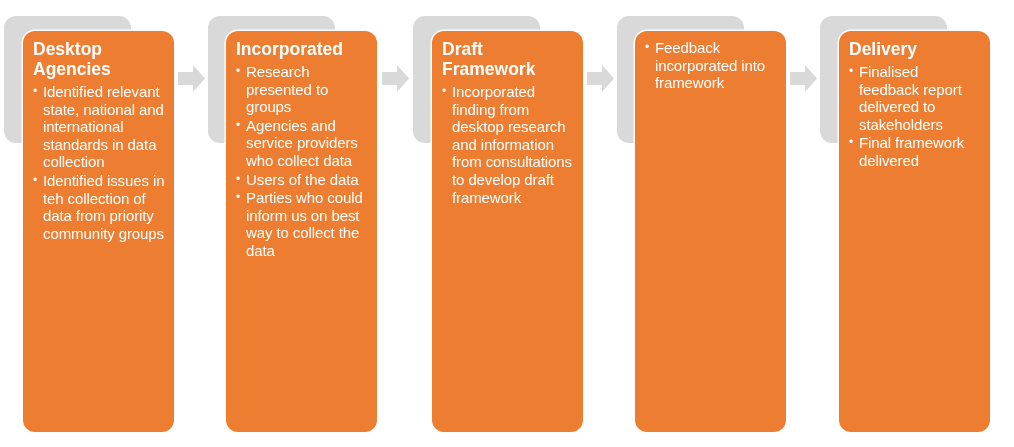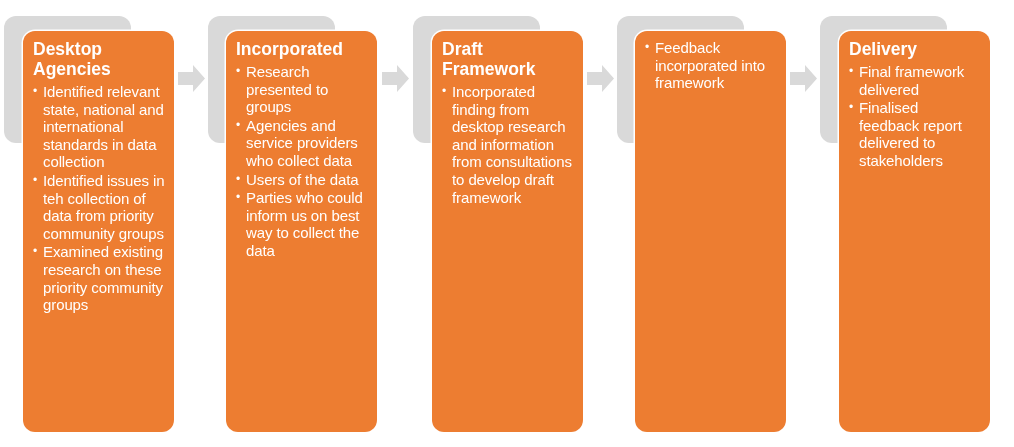--- a/index.html
+++ b/index.html
@@ -22,21 +22,20 @@
 <body>
 
 <div class="stage">
 
   <div class="back-tile" style="left:4px;"></div>
   <div class="card" style="left:23px;">
     <div class="card-title" style="width:100px;">Desktop Agencies</div>
     <ul class="bullets">
       <li>Identified relevant state, national and international standards in data collection</li>
       <li>Identified issues in teh collection of data from priority community groups</li>
-      <li>Examined existing research on these priority community groups</li>
     </ul>
   </div>
 
   <svg class="arrow" style="left:178px;" viewBox="0 0 27 27">
     <polygon points="0,7 15,7 15,0 27,13.5 15,27 15,20 0,20" fill="#d9d9d9"></polygon>
   </svg>
 
   <div class="back-tile" style="left:208px;"></div>
   <div class="card" style="left:226px;">
     <div class="card-title">Incorporated</div>
@@ -72,18 +71,18 @@
   </div>
 
   <svg class="arrow" style="left:790px;" viewBox="0 0 27 27">
     <polygon points="0,7 15,7 15,0 27,13.5 15,27 15,20 0,20" fill="#d9d9d9"></polygon>
   </svg>
 
   <div class="back-tile" style="left:820px;"></div>
   <div class="card" style="left:839px;">
     <div class="card-title">Delivery</div>
     <ul class="bullets">
+      <li>Finalised feedback report delivered to stakeholders</li>
       <li>Final framework delivered</li>
-      <li>Finalised feedback report delivered to stakeholders</li>
     </ul>
   </div>
 
 </div>
 
 </body></html>

